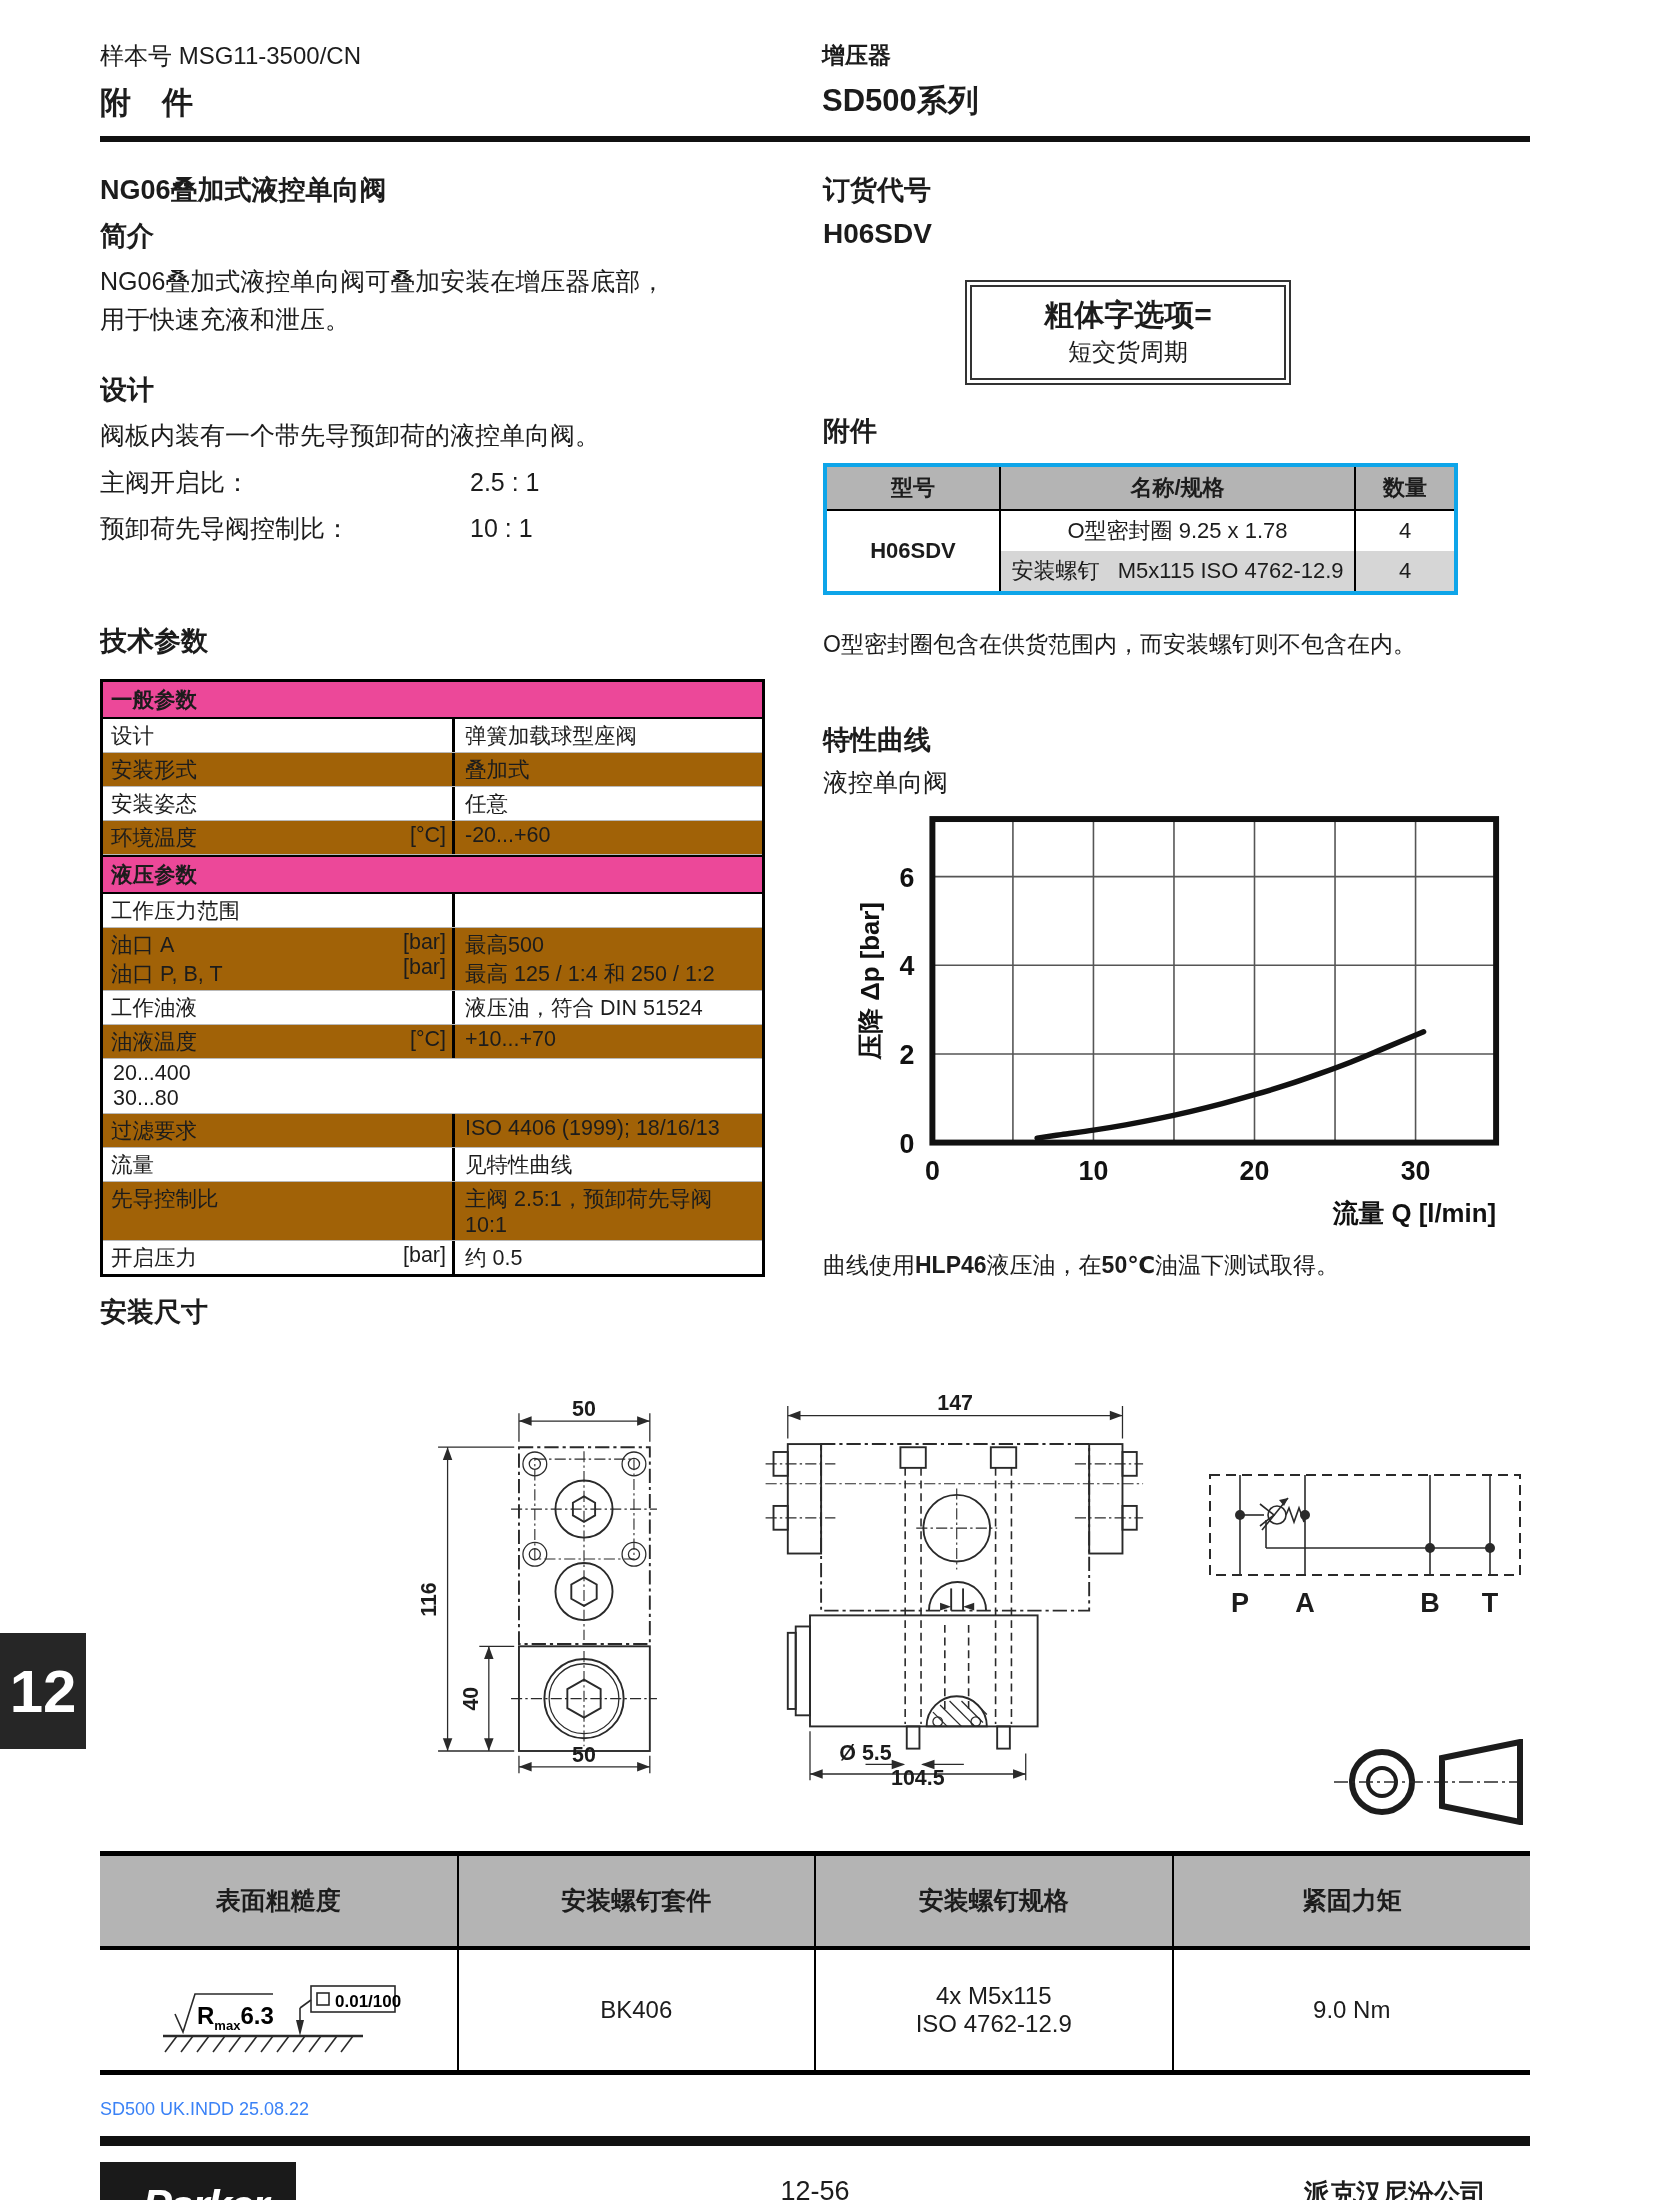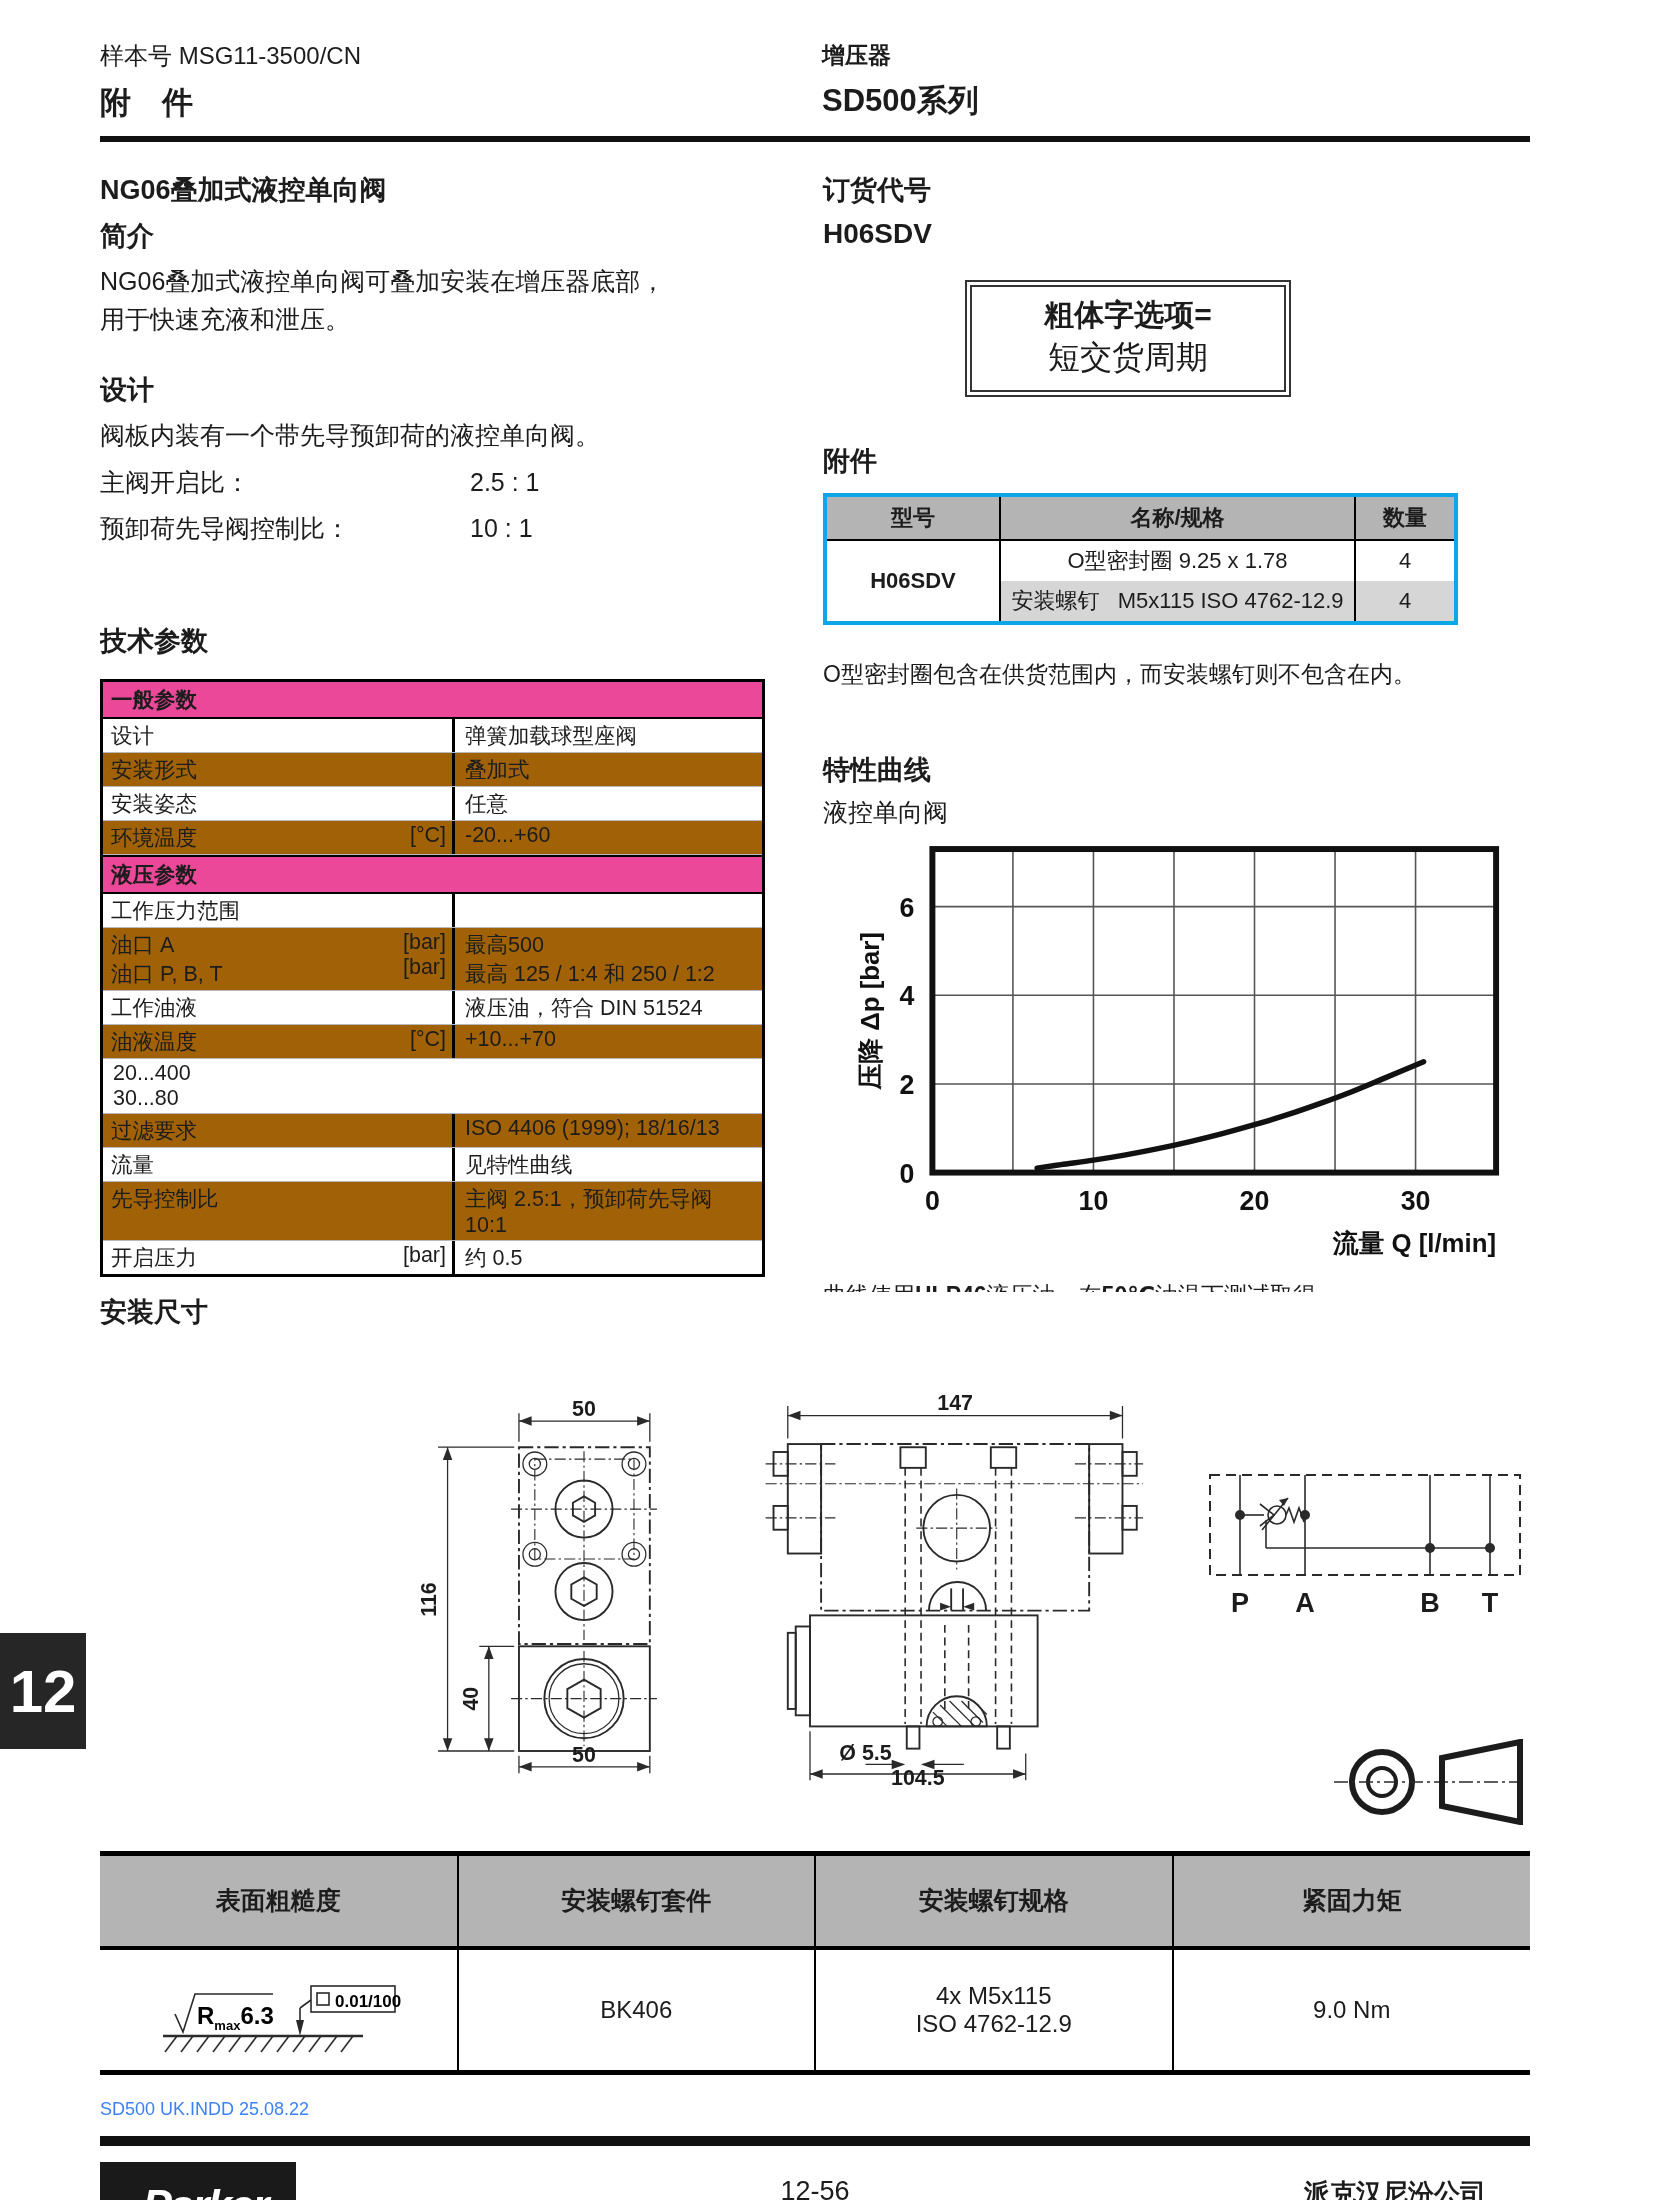--- a/index.html
+++ b/index.html
@@ -42,23 +42,23 @@
             border-right:3px solid #000; white-space:pre-wrap; }
   .tlabel .unit { white-space:pre-line; text-align:right; }
   .tval { flex:1; padding:2px 6px 2px 10px; white-space:pre-line; }
 
   
   .order-head { margin-top:30px; }
   .order-code { font-size:28px; font-weight:700; margin-top:10px; }
   .promo-box { margin:30px 0 0 142px; width:326px; border:2px solid #333; padding:3px; }
   .promo-inner { border:2px solid #333; text-align:center; padding:8px 4px 10px 4px; }
   .promo-l1 { font-size:30px; font-weight:700; }
-  .promo-l2 { font-size:32px; }
-
-  .acc-head { margin-top:46px; }
+  .promo-l2 { font-size:24px; }
+
+  .acc-head { margin-top:28px; }
   .acc-table { margin-top:14px; width:635px; border:4px solid #0ea5e9; border-collapse:collapse;
                font-size:22px; text-align:center; }
   .acc-table th { background:#b4b4b4; font-weight:700; border:2px solid #000; padding:6px 4px; }
   .acc-table td { border-left:2px solid #000; border-right:2px solid #000; padding:5px 4px; }
   .acc-model { font-weight:700; background:#fff; }
   .acc-row-shaded td.sh { background:#d6d6d6; }
   .acc-note { margin-top:34px; font-size:23px; width:660px; }
 
   .curve-head { margin-top:62px; }
   .curve-sub { font-size:25px; margin-top:8px; }

